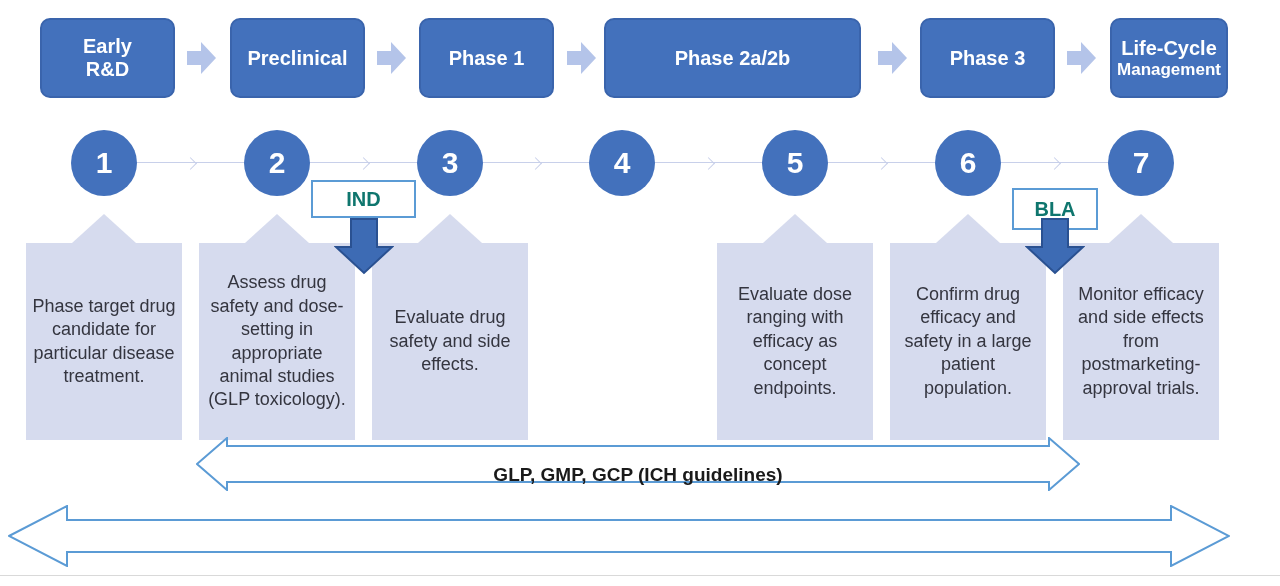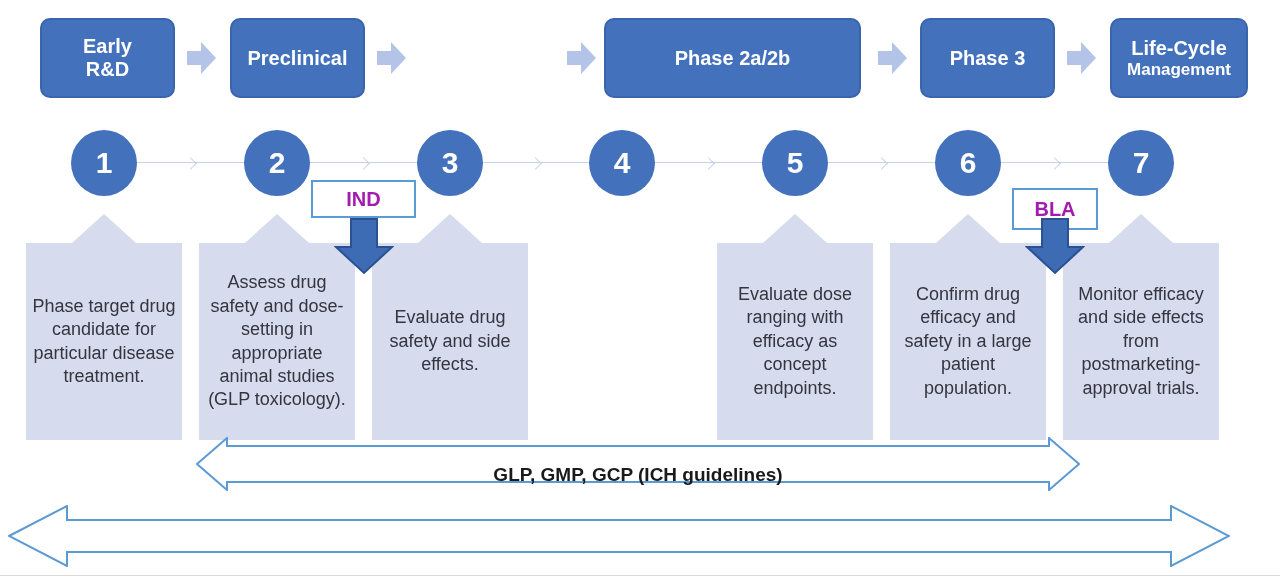--- a/index.html
+++ b/index.html
@@ -26,21 +26,21 @@
   .connector{position:absolute;top:162px;height:0;border-top:1.5px solid var(--connector);z-index:1;}
   .chevron{position:absolute;top:159px;width:9px;height:9px;border-top:1.5px solid var(--connector);
     border-right:1.5px solid var(--connector);transform:rotate(45deg);z-index:1;}
   .circle{position:absolute;top:130px;width:66px;height:66px;border-radius:50%;
     background:var(--step-circle);display:flex;align-items:center;justify-content:center;
     color:#fff;font-weight:bold;font-size:30px;z-index:2;}
 
   
   .milestone{position:absolute;background:#fff;border:2px solid var(--milestone-border);
     display:flex;align-items:center;justify-content:center;font-weight:bold;font-size:20px;
-    color:#a21caf;z-index:3;}
+    color:#0f766e;z-index:3;}
   .down-arrow{position:absolute;top:218px;z-index:4;}
   .down-arrow path{fill:var(--milestone-arrow-fill);stroke:var(--milestone-arrow-border);stroke-width:2;}
 
   
   .desc{position:absolute;top:243px;width:156px;height:197px;background:var(--description-fill);
     display:flex;align-items:center;justify-content:center;z-index:1;}
   .desc::before{content:"";position:absolute;top:-29px;left:50%;transform:translateX(-50%);
     width:0;height:0;border-left:32px solid transparent;border-right:32px solid transparent;
     border-bottom:29px solid var(--description-fill);}
   .desc-text{width:100%;padding:0 5px;text-align:center;color:var(--description-text);
@@ -57,23 +57,24 @@
   .baseline{position:absolute;left:0;top:575px;width:1280px;height:0;border-top:1.5px solid #d9d9d9;}
 </style>
 </head>
 <body>
 
 <div class="canvas">
 
   <div class="stage" style="left:40px;width:135px">Early
 R&amp;D</div>
   <div class="stage" style="left:230px;width:135px">Preclinical</div>
+  <div class="stage" style="left:419px;width:135px">Phase 1</div>
   <div class="stage" style="left:604px;width:257px">Phase 2a/2b</div>
   <div class="stage" style="left:920px;width:135px">Phase 3</div>
-  <div class="stage" style="left:1110px;width:138px">
+  <div class="stage" style="left:1110px;width:118px">
     <span>Life-Cycle</span>
     <span class="sub">Management</span>
   </div>
 
   <svg class="flow-arrow" style="left:187px" width="30" height="34" viewBox="0 0 30 34">
       <path d="M0 10 H14 V1 L29 17 L14 33 V24 H0 Z"></path>
     </svg>
   <svg class="flow-arrow" style="left:377px" width="30" height="34" viewBox="0 0 30 34">
       <path d="M0 10 H14 V1 L29 17 L14 33 V24 H0 Z"></path>
     </svg>

